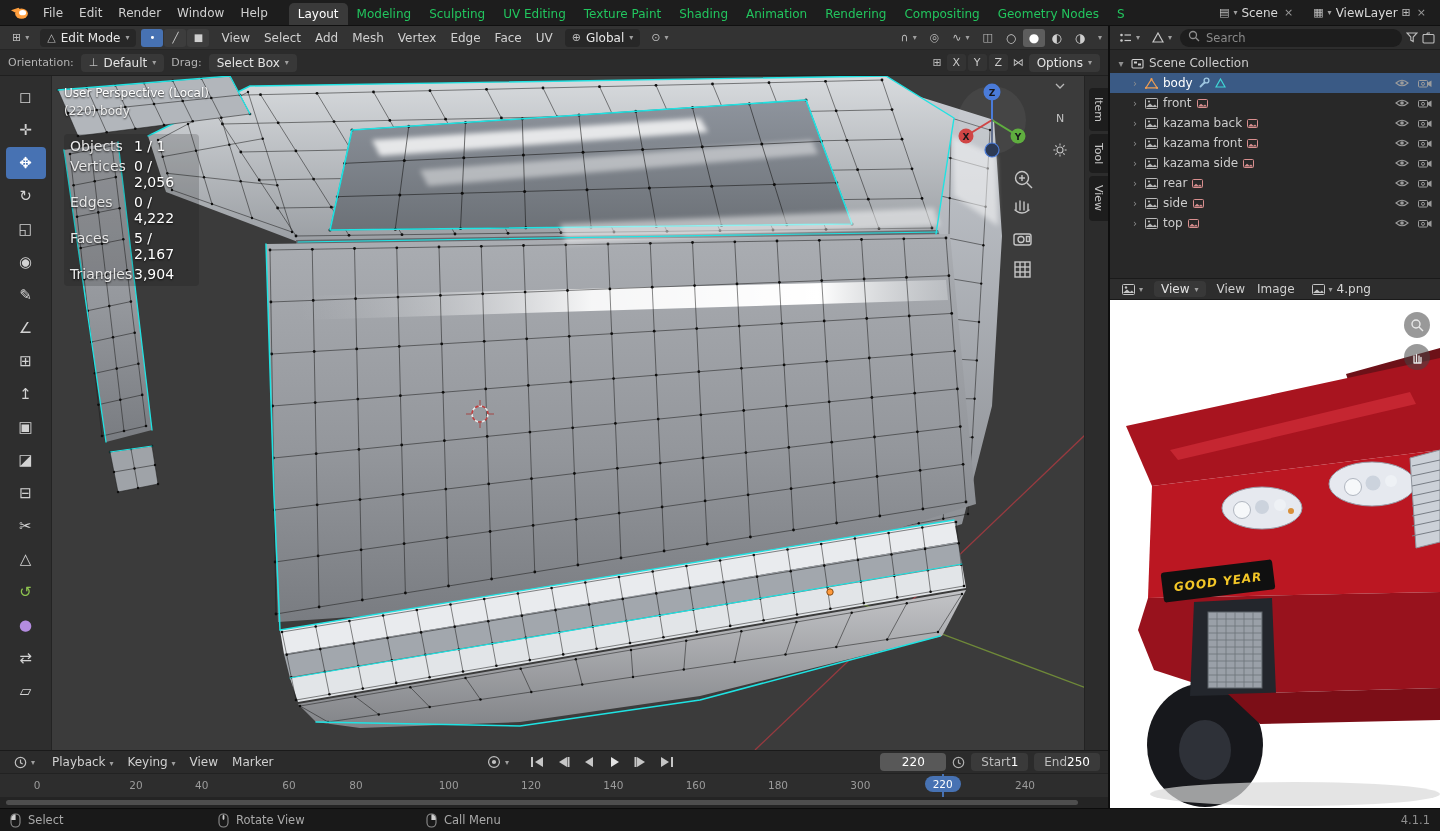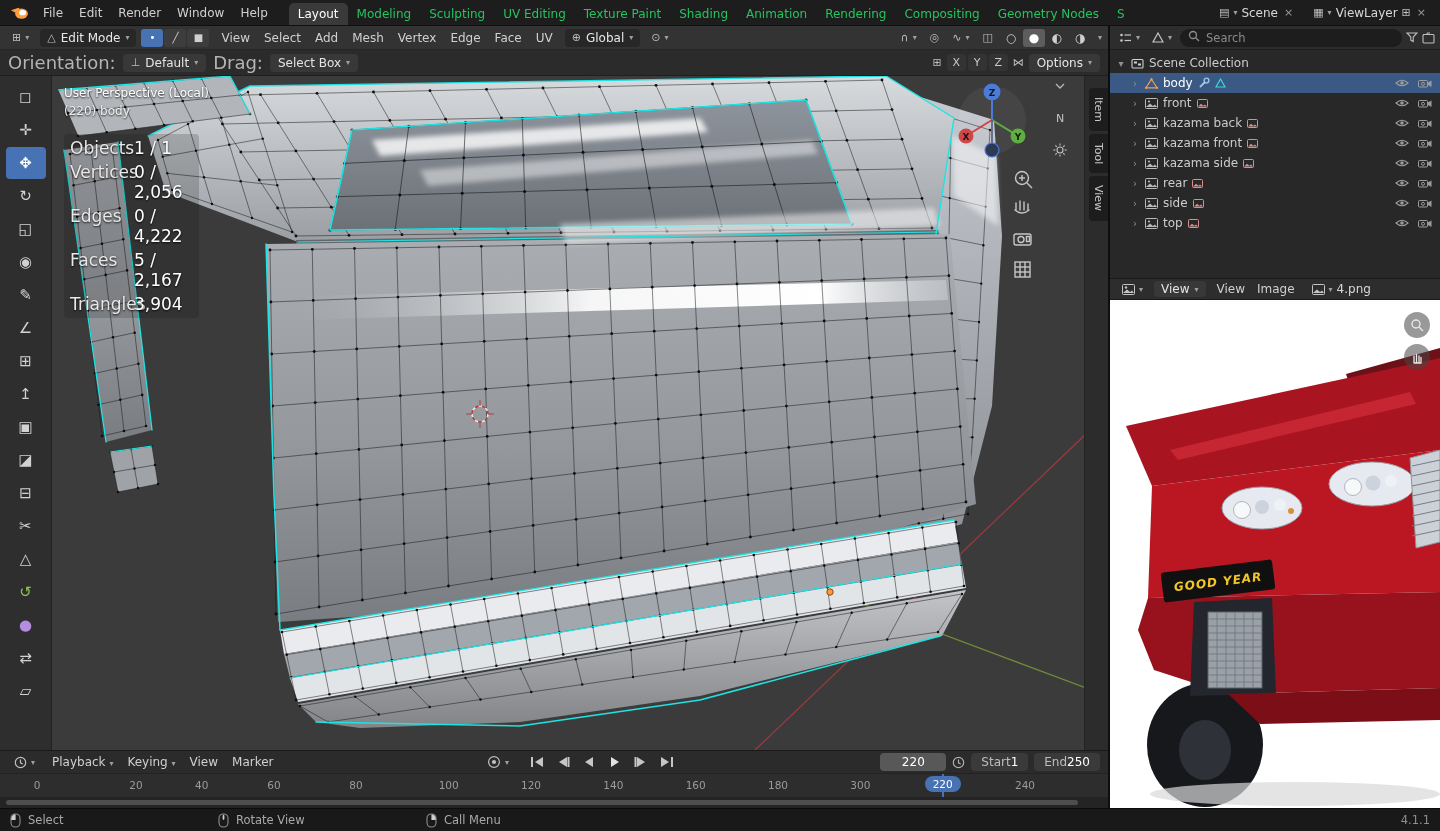--- a/index.html
+++ b/index.html
@@ -24,34 +24,34 @@
 .vph{height:24px;flex:0 0 24px;background:#333333;display:flex;align-items:center;gap:5px;padding:0 6px;border-bottom:1px solid #262626}
 .vph .menu{padding:2px 7px}
 .mode-dd{background:#272727;border-radius:4px;display:flex;align-items:center;gap:5px;padding:2px 7px;color:#e8e8e8;white-space:nowrap}
 .seg{display:flex;gap:1px}
 .mode-btn{width:22px;height:18px;border-radius:3px;background:#3d3d3d;color:#cfcfcf;display:flex;align-items:center;justify-content:center;font-size:10px}
 .mode-btn.active{background:#4772b3;color:#fff}
 .mode-btn.shade{background:transparent;font-size:12px}
 .mode-btn.shade.on{background:#5d5d5d;color:#fff}
 .vph-right{margin-left:auto;display:flex;align-items:center;gap:7px}
 .tsr{height:26px;flex:0 0 26px;background:#2b2b2b;display:flex;align-items:center;gap:7px;padding:0 8px;border-bottom:1px solid #1f1f1f}
-.lbl{color:#b4b4b4;font-size:18px;white-space:nowrap}
+.lbl{color:#b4b4b4;font-size:11px;white-space:nowrap}
 .dd{background:#383838;border-radius:4px;display:flex;align-items:center;gap:5px;padding:2px 8px;color:#e4e4e4;font-size:12px;white-space:nowrap}
 .tsr-right{margin-left:auto;display:flex;align-items:center;gap:5px}
 .axis-btn{width:19px;height:17px;border-radius:3px;background:#333333;display:flex;align-items:center;justify-content:center;color:#cbcbcb;font-size:11px}
 
 .canvas{flex:1;position:relative;background:#3b3b3b;min-height:0;overflow:hidden}
 #scene{position:absolute;left:0;top:0}
 .toolbar{position:absolute;left:0;top:0;bottom:0;width:52px;background:#2e2e2e;border-right:1px solid #232323;display:flex;flex-direction:column;align-items:center;padding:5px 0;gap:1px;z-index:5}
 .tool-btn{width:40px;height:32px;border-radius:4px;display:flex;align-items:center;justify-content:center;font-size:15px;color:#d2d2d2}
 .tool-btn.active{background:#4772b3;color:#fff}
 .hud{position:absolute;left:64px;top:10px;z-index:4;pointer-events:none;text-shadow:0 1px 2px rgba(0,0,0,.85)}
 .hud .t1{font-size:12px;color:#ffffff;margin-bottom:4px}
 .hud .t2{font-size:12px;color:#f0f0f0;margin-bottom:16px}
-.stats{font-size:17px;display:grid;grid-template-columns:64px auto;row-gap:4px;background:rgba(15,15,15,.18);padding:4px 6px;border-radius:4px;width:135px}
+.stats{font-size:14px;display:grid;grid-template-columns:64px auto;row-gap:4px;background:rgba(15,15,15,.18);padding:4px 6px;border-radius:4px;width:135px}
 .s-l{color:#e8e8e8}.s-v{color:#ffffff}
 .side-strip{position:absolute;right:0;top:0;bottom:0;width:24px;background:#2c2c2c;border-left:1px solid #232323;z-index:5;display:flex;flex-direction:column;align-items:flex-end;padding-top:12px}
 #side-tabs{display:flex;flex-direction:column;gap:3px;width:100%;align-items:flex-end}
 .side-tab{writing-mode:vertical-rl;font-size:11px;color:#c6c6c6;background:#1d1d1d;padding:9px 3px;border-radius:4px 0 0 4px;margin-left:4px}
 
 .tlh{height:23px;flex:0 0 23px;background:#2b2b2b;display:flex;align-items:center;gap:4px;padding:0 8px;border-top:1px solid #1a1a1a}
 .tlh .menu{padding:2px 7px}
 .transport-wrap{flex:1;display:flex;align-items:center;justify-content:center;gap:10px}
 .transport{display:flex;align-items:center;gap:1px}
 .tbtn{width:25px;height:18px;display:flex;align-items:center;justify-content:center;border-radius:3px}
@@ -1130,21 +1130,21 @@
           <div class="se-field">
             <span class="k">End</span>
             <span class="v">250</span>
           </div>
         </div>
       </div>
       <div class="ruler" id="ruler">
           <span class="tick" style="left: 37px;">0</span>
           <span class="tick" style="left: 136px;">20</span>
           <span class="tick" style="left: 201.668px;">40</span>
-          <span class="tick" style="left: 274px;">60</span>
+          <span class="tick" style="left: 289px;">60</span>
           <span class="tick" style="left: 356px;">80</span>
           <span class="tick" style="left: 448.67px;">100</span>
           <span class="tick" style="left: 531.004px;">120</span>
           <span class="tick" style="left: 613.338px;">140</span>
           <span class="tick" style="left: 695.672px;">160</span>
           <span class="tick" style="left: 778.006px;">180</span>
           <span class="tick" style="left: 860.34px;">300</span>
           <span class="tick" style="left: 942.674px;">220</span>
           <span class="tick" style="left: 1025.01px;">240</span>
           <div class="ph-line" style="left: 941.674px;"></div>

